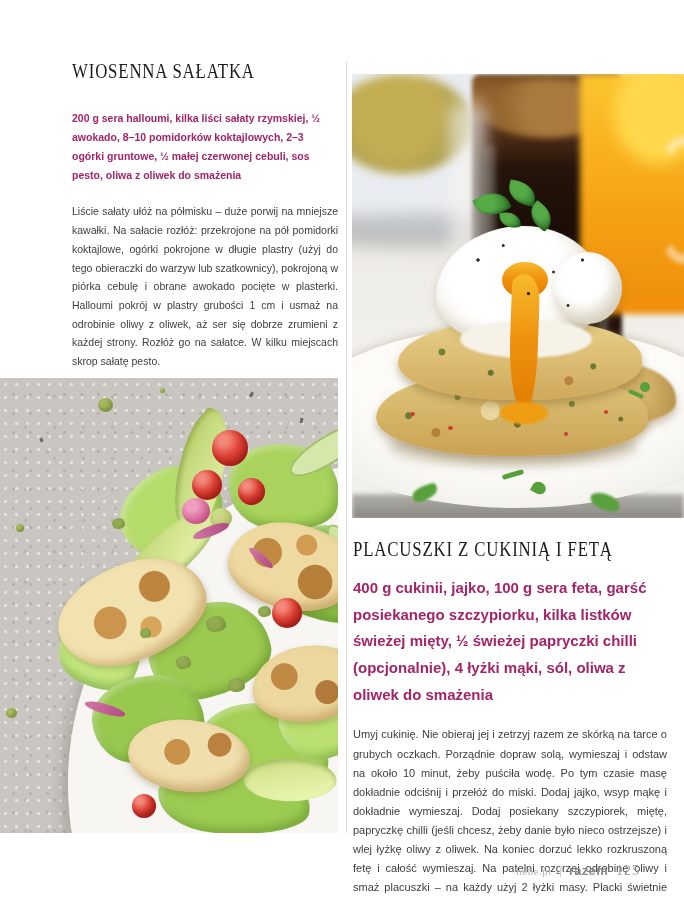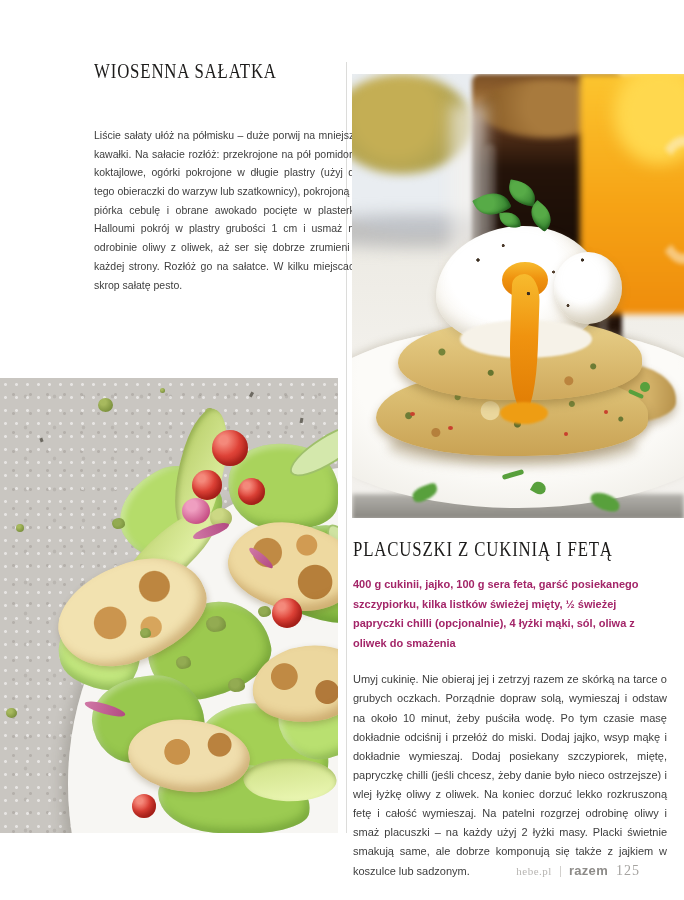--- a/index.html
+++ b/index.html
@@ -4,28 +4,28 @@
 <style>
   html,body{margin:0;padding:0;background:#ffffff;}
   .page{position:relative;width:684px;height:900px;background:#fff;overflow:hidden;
         font-family:"Liberation Sans",sans-serif;}
   .abs{position:absolute;}
   .r50{border-radius:50%;}
   .blob{border-radius:55% 45% 60% 40%/50% 60% 40% 55%;}
 
   .divider{position:absolute;left:346px;top:62px;width:1px;height:771px;background:var(--divider,#dcdcda);}
 
-  .col-left{position:absolute;left:72px;top:60px;width:266px;margin-left:22px;}
+  .col-left{position:absolute;left:72px;top:60px;width:266px;}
   .col-right{position:absolute;left:353px;top:538px;width:314px;}
 
   .recipe-title{font-family:"Liberation Serif",serif;font-weight:500;color:var(--title,#1c1b1a);
       font-size:20px;letter-spacing:1px;transform:scaleX(.84);transform-origin:left top;
       white-space:nowrap;margin:0 0 0 0;}
   .ingredients{color:var(--accent,#a32568);font-weight:bold;font-size:10.5px;line-height:1.82;margin:0;}
-  .col-right .ingredients{font-size:11px;line-height:1.78;}
+  .col-right .ingredients{font-size:15px;line-height:1.78;}
   .instructions{color:var(--body,#3d3d3d);font-size:10.5px;line-height:1.78;text-align:justify;margin:0;}
   .col-right .instructions{font-size:11px;line-height:1.74;}
   .gap-s{height:17px;}  .gap-m{height:26px;}  .gap-t{height:14px;}
 
   
   .photo{position:absolute;overflow:hidden;}
   .photo-salad{left:0;top:378px;width:338px;height:455px;
      background-color:#c9c6c1;
      background-image:
        radial-gradient(rgba(255,255,255,.55) 1px, transparent 1.7px),
@@ -76,20 +76,21 @@
 </head>
 <body>
 
 <div class="page">
 
   <div class="divider"></div>
 
   <div class="col-left">
     <h1 class="recipe-title">WIOSENNA SAŁATKA</h1>
     <div class="gap-m"></div>
+    <p class="ingredients">200 g sera halloumi, kilka liści sałaty rzymskiej, ½ awokado, 8–10 pomidorków koktajlowych, 2–3 ogórki gruntowe, ½ małej czerwonej cebuli, sos pesto, oliwa z oliwek do smażenia</p>
     <div class="gap-s"></div>
     <p class="instructions">Liście sałaty ułóż na półmisku – duże porwij na mniejsze kawałki. Na sałacie rozłóż: przekrojone na pół pomidorki koktajlowe, ogórki pokrojone w długie plastry (użyj do tego obieraczki do warzyw lub szatkownicy), pokrojoną w piórka cebulę i obrane awokado pocięte w plasterki. Halloumi pokrój w plastry grubości 1 cm i usmaż na odrobinie oliwy z oliwek, aż ser się dobrze zrumieni z każdej strony. Rozłóż go na sałatce. W kilku miejscach skrop sałatę pesto.</p>
   </div>
 
   <div class="photo photo-fritters art">
 
     <div class="abs blur5" style="left:-70px;top:-30px;width:280px;height:190px;border-radius:50%;background:#e9edf1;"></div>
     <div class="abs blur5" style="left:-20px;top:0;width:140px;height:100px;border-radius:50%;background:radial-gradient(circle at 45% 40%,#c4ae54 40%,#93914a 100%);"></div>
     <div class="abs blur8" style="left:-70px;top:140px;width:280px;height:34px;border-radius:50%;background:rgba(150,152,158,.5);"></div>
     <div class="abs coffee blur2" style="left:120px;top:0;width:150px;height:310px;"></div>

